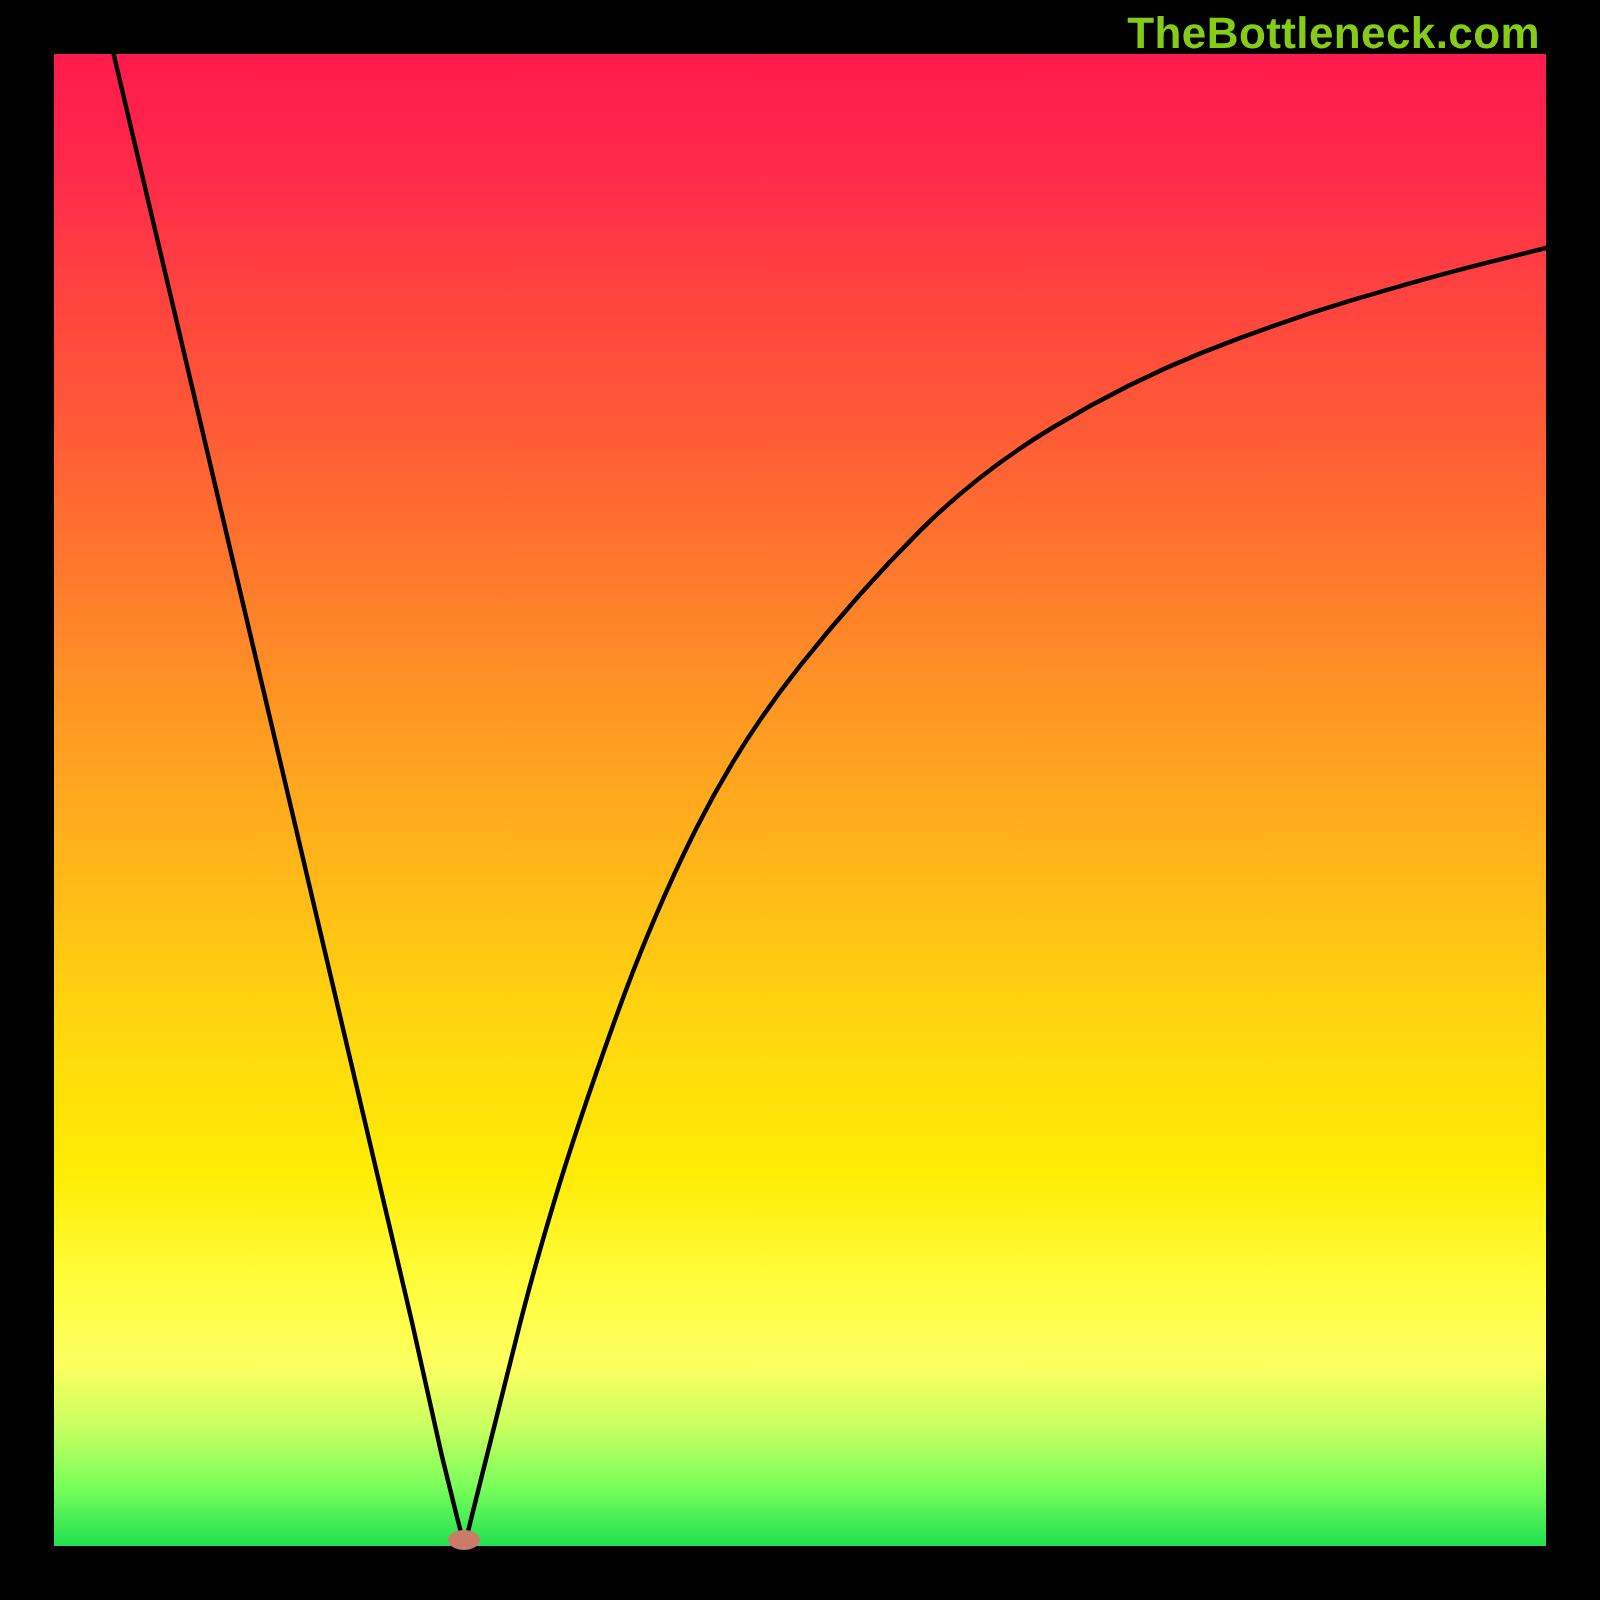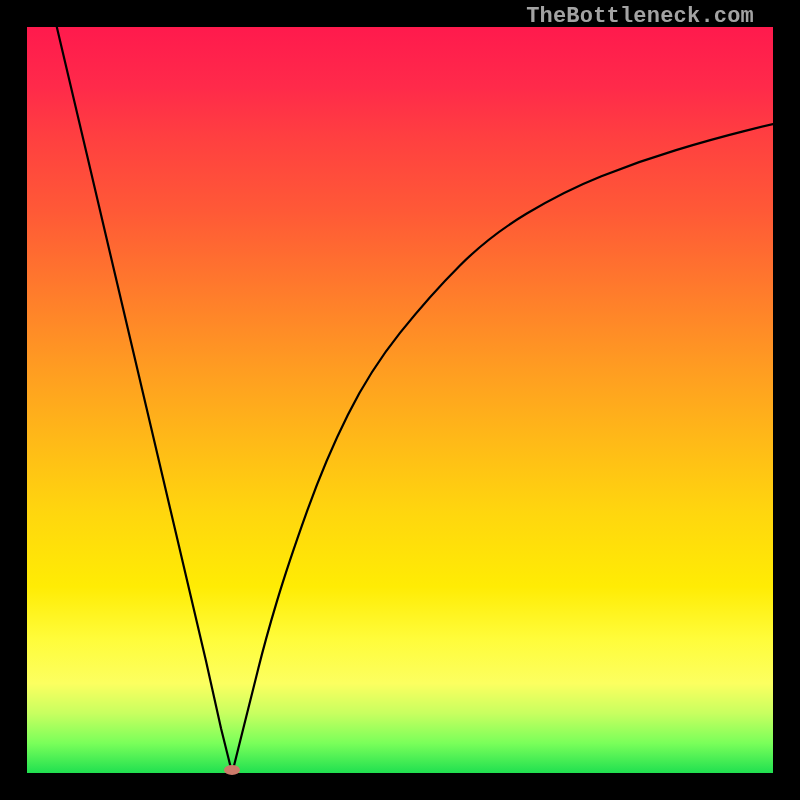--- a/index.html
+++ b/index.html
@@ -28,25 +28,25 @@
       #ffec04 75%,
       #fffc3a 82%,
       #fcff60 88%,
       #c8ff60 92%,
       #7aff5a 96%,
       #20e050 100%);
   }
   .watermark {
     position: absolute;
     top: 4px;
-    right: 46px;
-    font-family: Liberation Mono, monospace;
+    right: 30px;
+    font-family: Liberation Sans, sans-serif;
     font-size: 22px;
     font-weight: 600;
-    color: #a3a3a3;
+    color: #84cc16;
     letter-spacing: 0.2px;
   }
   svg.curve {
     position: absolute;
     left: 0; top: 0;
     width: 746px;
     height: 746px;
   }
   .dot {
     position: absolute;

